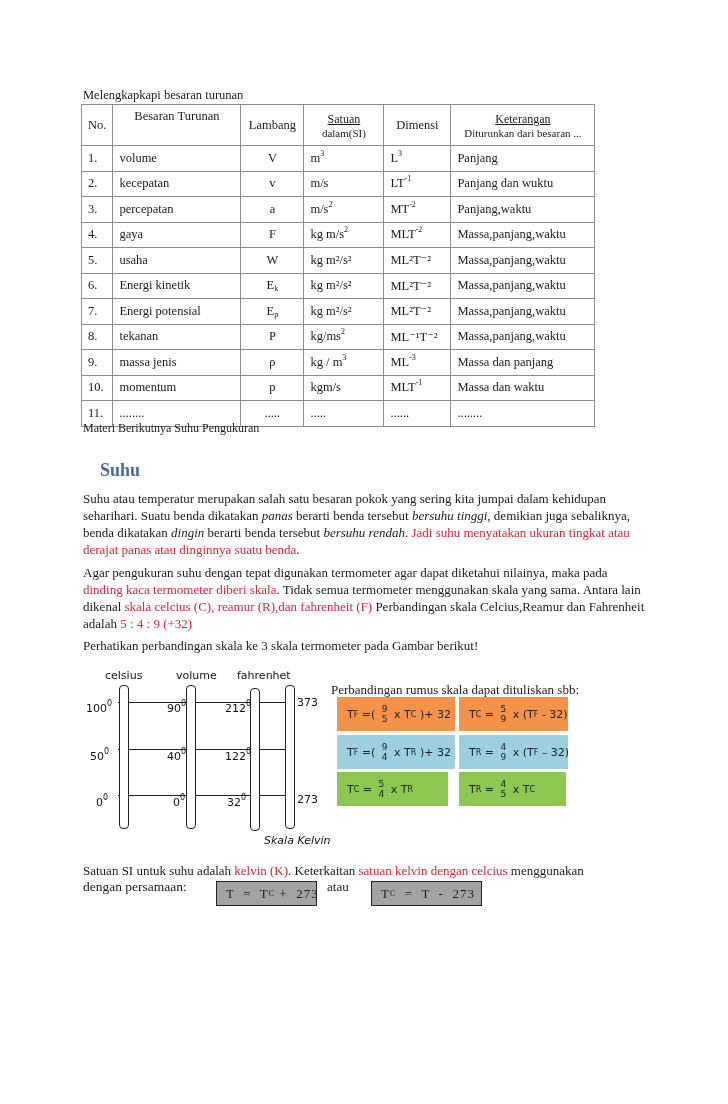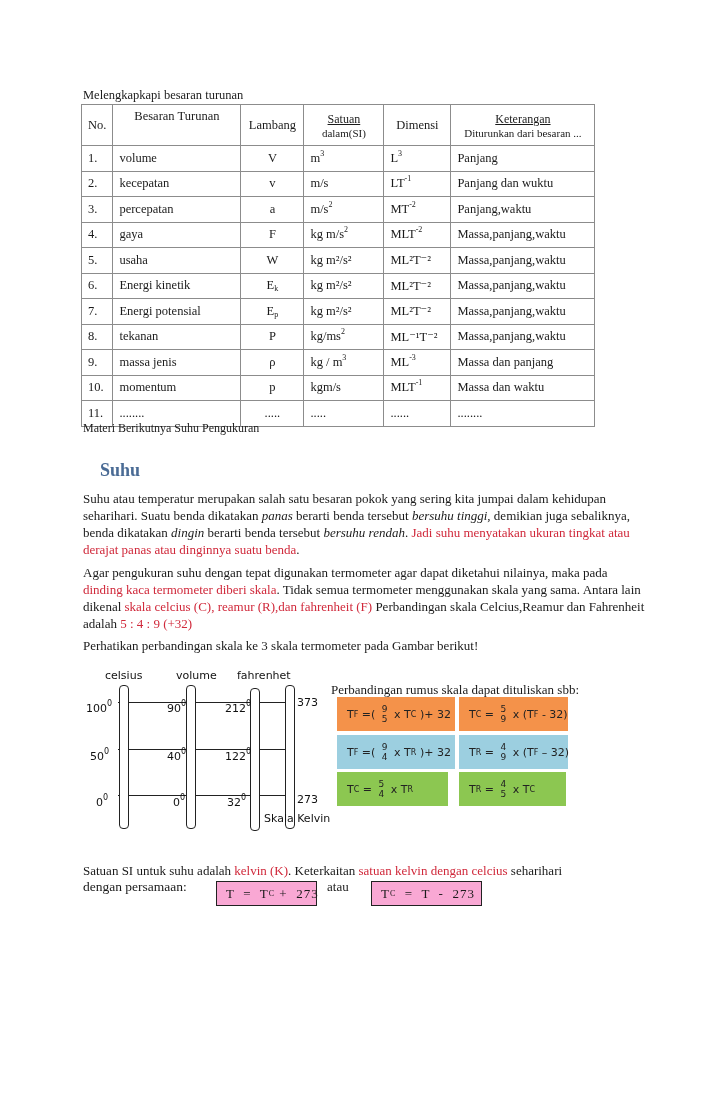--- a/index.html
+++ b/index.html
@@ -22,21 +22,21 @@
   .diag-label { font-family:"DejaVu Sans", sans-serif; font-size:11px; color:#111; position:absolute; }
   .tube { position:absolute; border:1.3px solid #222; border-radius:4px; background:#fff; width:8px; }
   .hline { position:absolute; height:0; border-top:1.3px solid #222; }
   .fbox { position:absolute; height:34px; font-family:"DejaVu Sans", sans-serif; font-size:11px; color:#222;
           display:flex; align-items:center; padding-left:10px; box-sizing:border-box; }
   .frac { display:inline-flex; flex-direction:column; align-items:center; font-size:9px; line-height:10px; margin:0 3px; vertical-align:middle; }
   .frac span:first-child { border-bottom:0px solid #222; }
   .orange { background:#f4924a; }
   .blue { background:#9ccfe0; }
   .green { background:#8cc751; }
-  .ybox { position:absolute; top:881px; height:25px; background:#f9a8d4; border:1.3px solid #222; box-sizing:border-box;
+  .ybox { position:absolute; top:881px; height:25px; background:#a3a3a3; border:1.3px solid #222; box-sizing:border-box;
           font-size:13px; display:flex; align-items:center; padding-left:9px; letter-spacing:1px; }
   .ssub { font-size:8px; }
 </style>
 </head>
 <body>
 
 <div class="abs caption" style="left:83px; top:88px;">Melengkapkapi besaran turunan</div>
 
 <table class="bt">
   <tbody>
@@ -182,21 +182,21 @@
   <div class="diag-label" style="left:167px; top:702px;"><span>90</span><sup>0</sup></div>
   <div class="diag-label" style="left:167px; top:750px;"><span>40</span><sup>0</sup></div>
   <div class="diag-label" style="left:173px; top:796px;"><span>0</span><sup>0</sup></div>
 
   <div class="diag-label" style="left:225px; top:702px;"><span>212</span><sup>0</sup></div>
   <div class="diag-label" style="left:225px; top:750px;"><span>122</span><sup>0</sup></div>
   <div class="diag-label" style="left:227px; top:796px;"><span>32</span><sup>0</sup></div>
 
   <div class="diag-label" style="left:297px; top:696px;">373</div>
   <div class="diag-label" style="left:297px; top:793px;">273</div>
-  <div class="diag-label" style="left:264px; top:812px;">Skala Kelvin</div>
+  <div class="diag-label" style="left:264px; top:834px;font-style:italic;">Skala Kelvin</div>
 </div>
 
 <div class="abs" style="left:331px; top:682px; font-size:13px;">Perbandingan rumus skala dapat dituliskan sbb:</div>
 
 <div class="fbox orange" style="left:337px; top:697px; width:118px;">
   <span>T</span>
     <span class="ssub">F</span>
     <span style="white-space:pre"> =( </span>
     <span class="frac">
       <span>9</span>
@@ -261,21 +261,21 @@
     <span style="white-space:pre"> = </span>
     <span class="frac">
       <span>4</span>
       <span>5</span>
     </span>
     <span style="white-space:pre"> x T</span>
     <span class="ssub">C</span>
 </div>
 
 <div class="abs para" style="top:862px; width:580px;">
-  <span>Satuan SI untuk suhu adalah </span><span class="red">kelvin (K)</span><span>. Keterkaitan </span><span class="red">satuan kelvin dengan celcius</span><span> seharihari</span>
+  <span>Satuan SI untuk suhu adalah </span><span class="red">kelvin (K)</span><span>. Keterkaitan </span><span class="red">satuan kelvin dengan celcius</span><span> menggunakan</span>
 </div>
 <div class="abs" style="left:83px; top:879px; font-size:13.5px;">dengan persamaan:</div>
 
 <div class="ybox" style="left:216px; width:101px;">
   <span style="white-space:pre">T  =  T</span>
     <span class="ssub">C</span>
     <span style="white-space:pre"> +  273</span>
 </div>
 <div class="abs" style="left:327px; top:879px; font-size:13px;">atau</div>
 <div class="ybox" style="left:371px; width:111px;">

